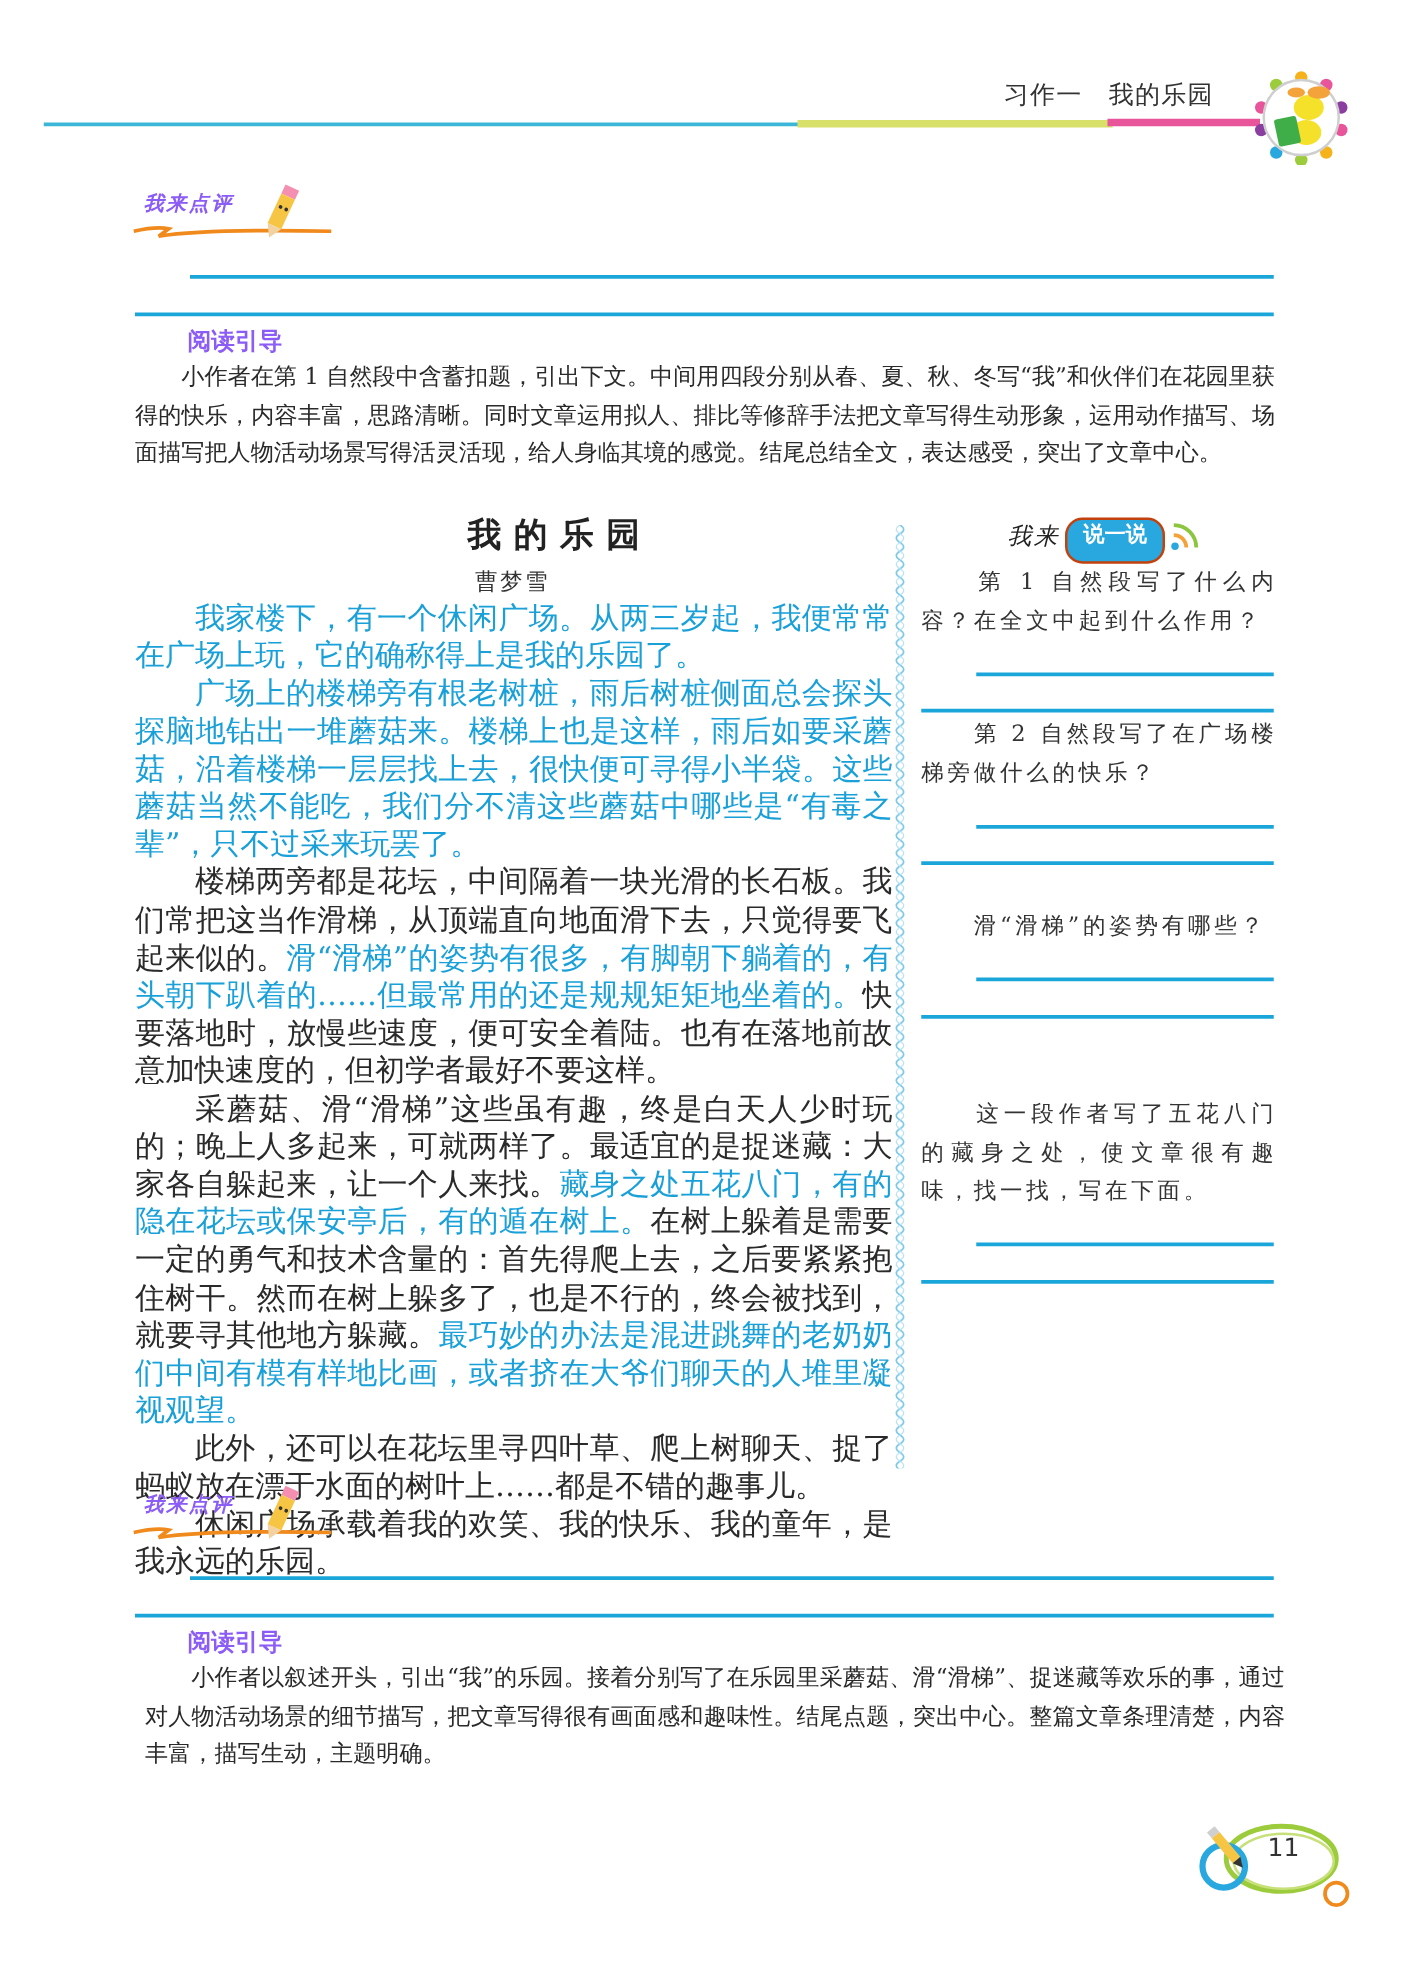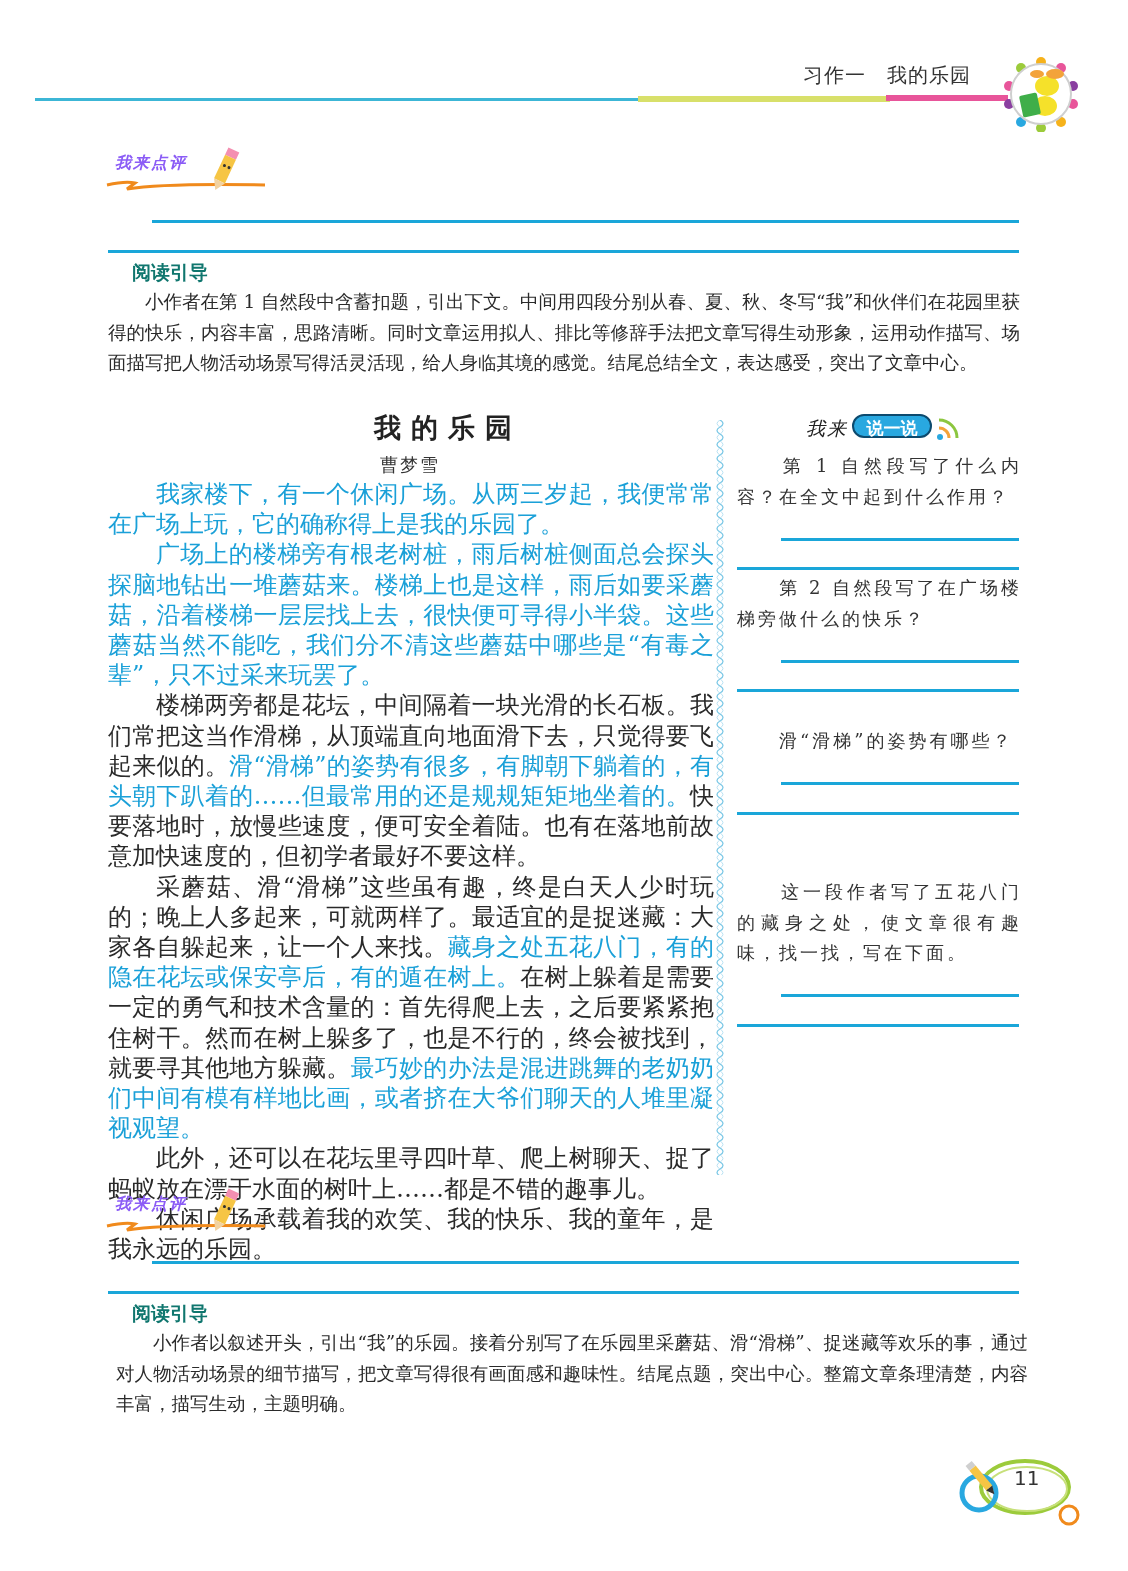--- a/index.html
+++ b/index.html
@@ -13,38 +13,38 @@
   .hdr-line-pink { position: absolute; left: 886px; top: 95px; width: 122px; height: 6px; background: #e8559a; }
   .hdr-badge { position: absolute; left: 1003px; top: 56px; width: 76px; height: 76px; }
 
   
   .comment-head { position: absolute; left: 105px; width: 170px; height: 55px; }
   .comment-head .lbl { position: absolute; left: 10px; top: 10px; font-family: Liberation Sans, sans-serif; font-size: 16px; font-weight: bold; color: #8b5cf6; letter-spacing: 2px; font-style: italic; }
   .comment-head svg { position: absolute; left: 0; top: 0; }
 
   .rule { position: absolute; height: 3px; background: #1aa6d9; }
 
-  .section-label { position: absolute; left: 132px; font-family: "DejaVu Sans", "Liberation Sans", sans-serif; font-size: 19px; font-weight: bold; color: #0f766e; }
+  .section-label { position: absolute; left: 150px; font-family: "DejaVu Sans", "Liberation Sans", sans-serif; font-size: 19px; font-weight: bold; color: #8b5cf6; }
 
   .para { position: absolute; font-size: 18.5px; line-height: 30.5px; color: #2a2a2a; text-align: justify; }
   .indent { text-indent: 2em; }
 
   
   .essay-title { position: absolute; left: 340px; top: 410px; font-size: 27px; font-weight: bold; letter-spacing: 10px; color: #222; margin-left: 34px; }
   .essay-author { position: absolute; left: 380px; top: 453px; font-size: 18px; color: #333; letter-spacing: 2px; }
   .essay-body { position: absolute; left: 108px; top: 479px; width: 606px; font-size: 24px; line-height: 30.2px; text-align: justify; }
   .essay-body p { text-indent: 2em; }
   .hl { color: #1aa0d8; }
 
   .wavy { position: absolute; left: 712px; top: 420px; width: 16px; height: 755px; }
 
   
   .side-head { position: absolute; left: 806px; top: 414px; height: 30px; }
   .side-head .say { position: absolute; left: 0; top: 2px; font-size: 19px; font-weight: normal; color: #222; font-style: italic; letter-spacing: 2px; white-space: nowrap; }
-  .side-head .bubble { position: absolute; left: 46px; top: 0; width: 80px; height: 24px; background: #29a8e0; border-radius: 14px; border: 2px solid #0c4a6e; color: #fff; font-size: 17px; font-weight: bold; text-align: center; line-height: 24px; }
+  .side-head .bubble { position: absolute; left: 46px; top: 0; width: 80px; height: 37px; background: #29a8e0; border-radius: 14px; border: 2px solid #c2410c; color: #fff; font-size: 17px; font-weight: bold; text-align: center; line-height: 24px; }
   .side-head svg { position: absolute; left: 130px; top: 3px; }
 
   .side-q { position: absolute; left: 737px; width: 285px; font-size: 18px; line-height: 30.5px; color: #333; letter-spacing: 3px; text-align: justify; }
 
   
   .pg { position: absolute; left: 955px; top: 1455px; width: 130px; height: 80px; }
   .pg-num { position: absolute; left: 1014px; top: 1466px; font-family: "DejaVu Sans", sans-serif; font-size: 20px; color: #333; }
 </style>
 </head>
 <body>

